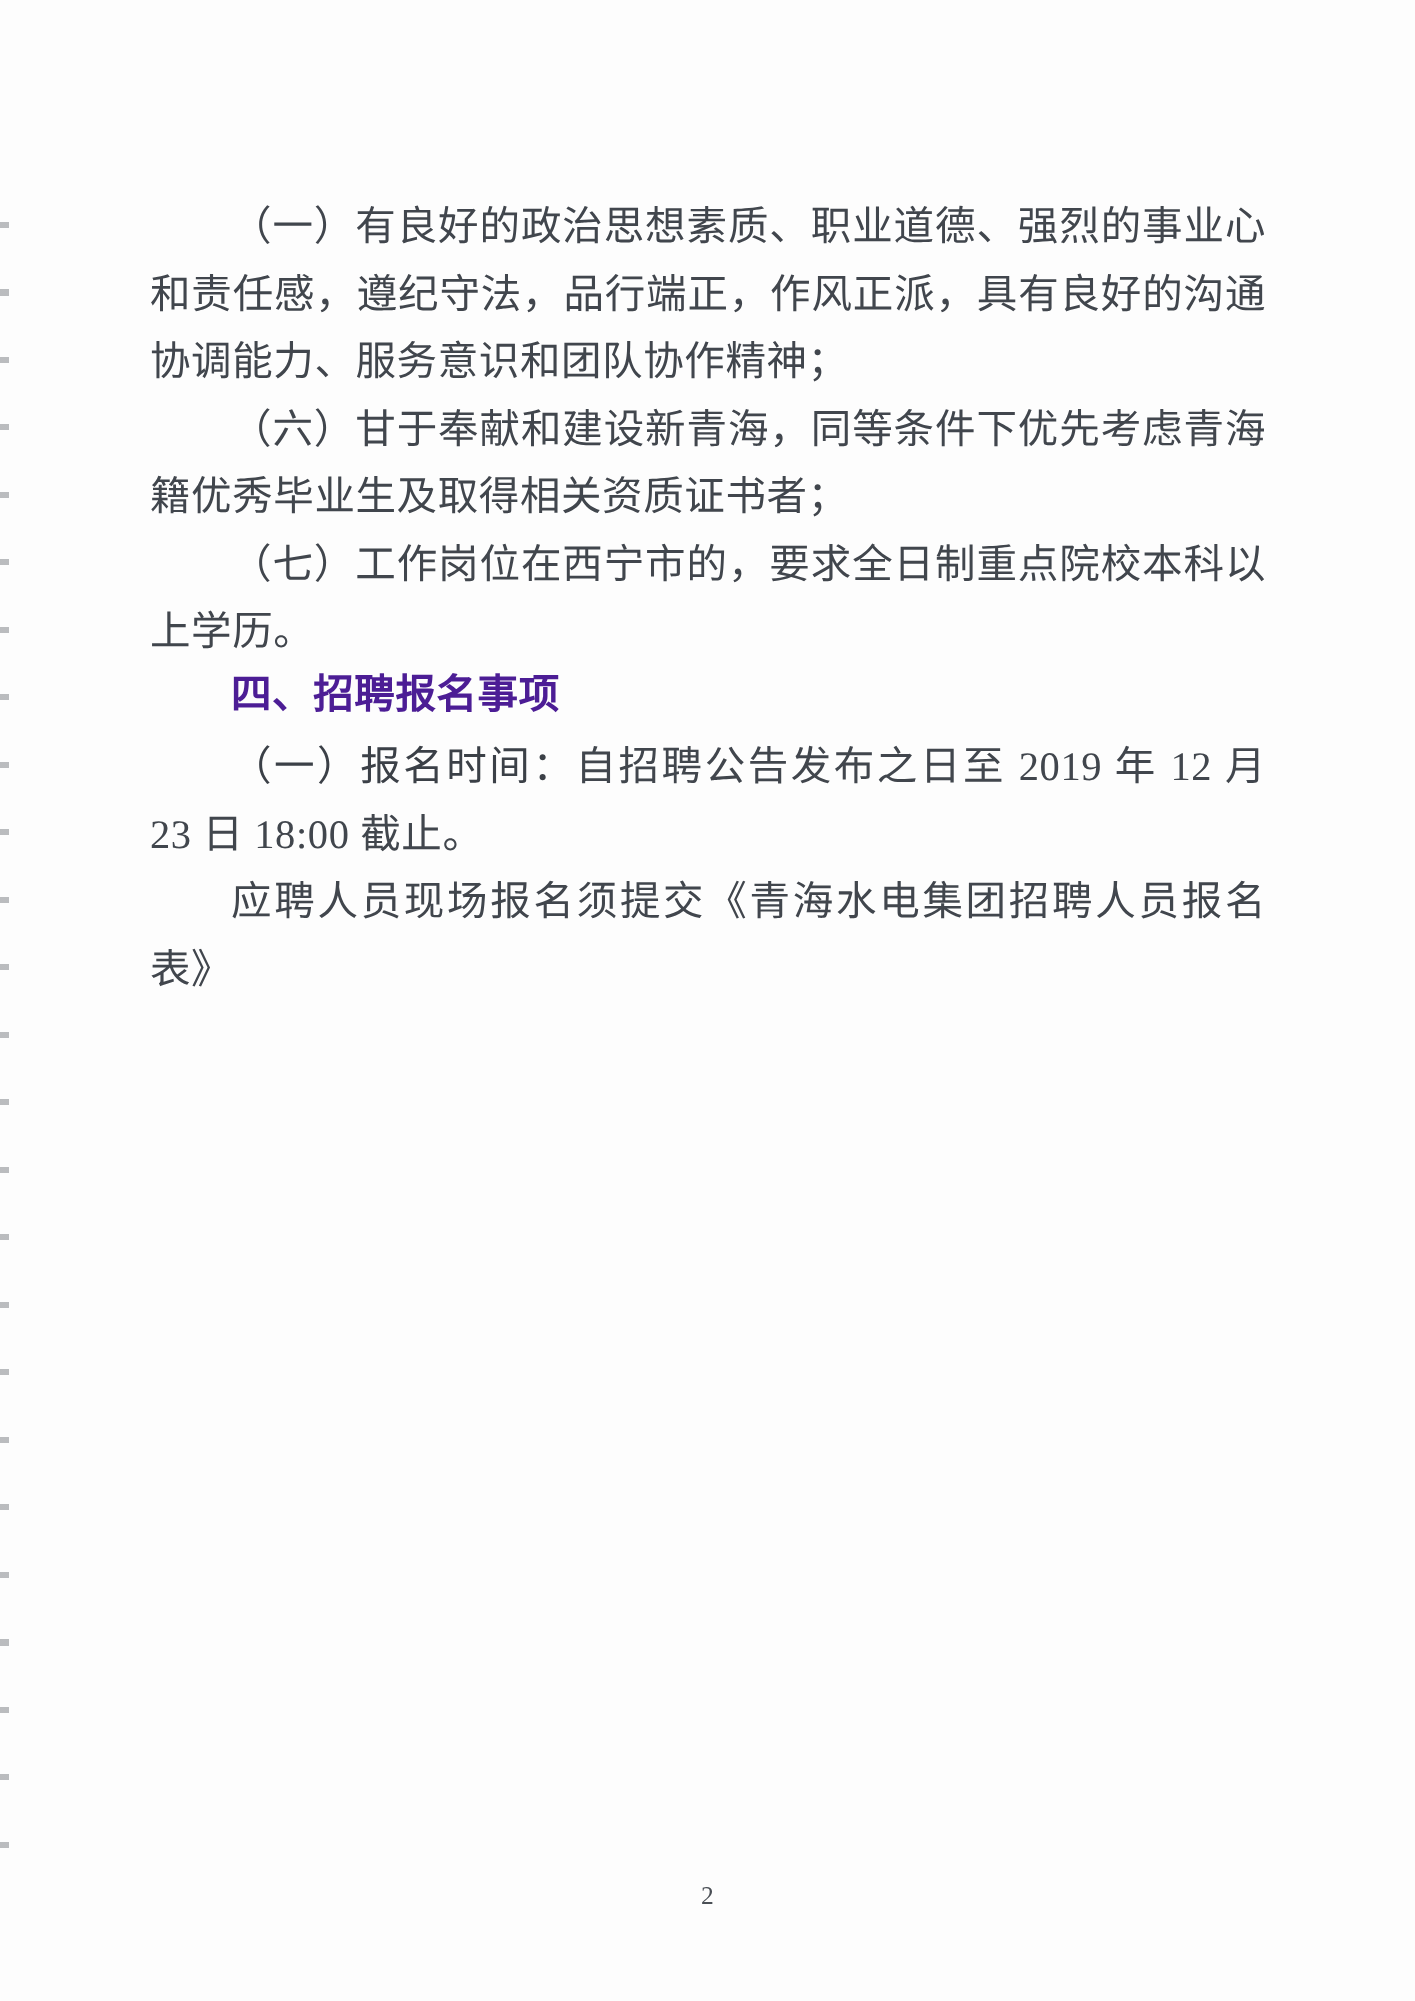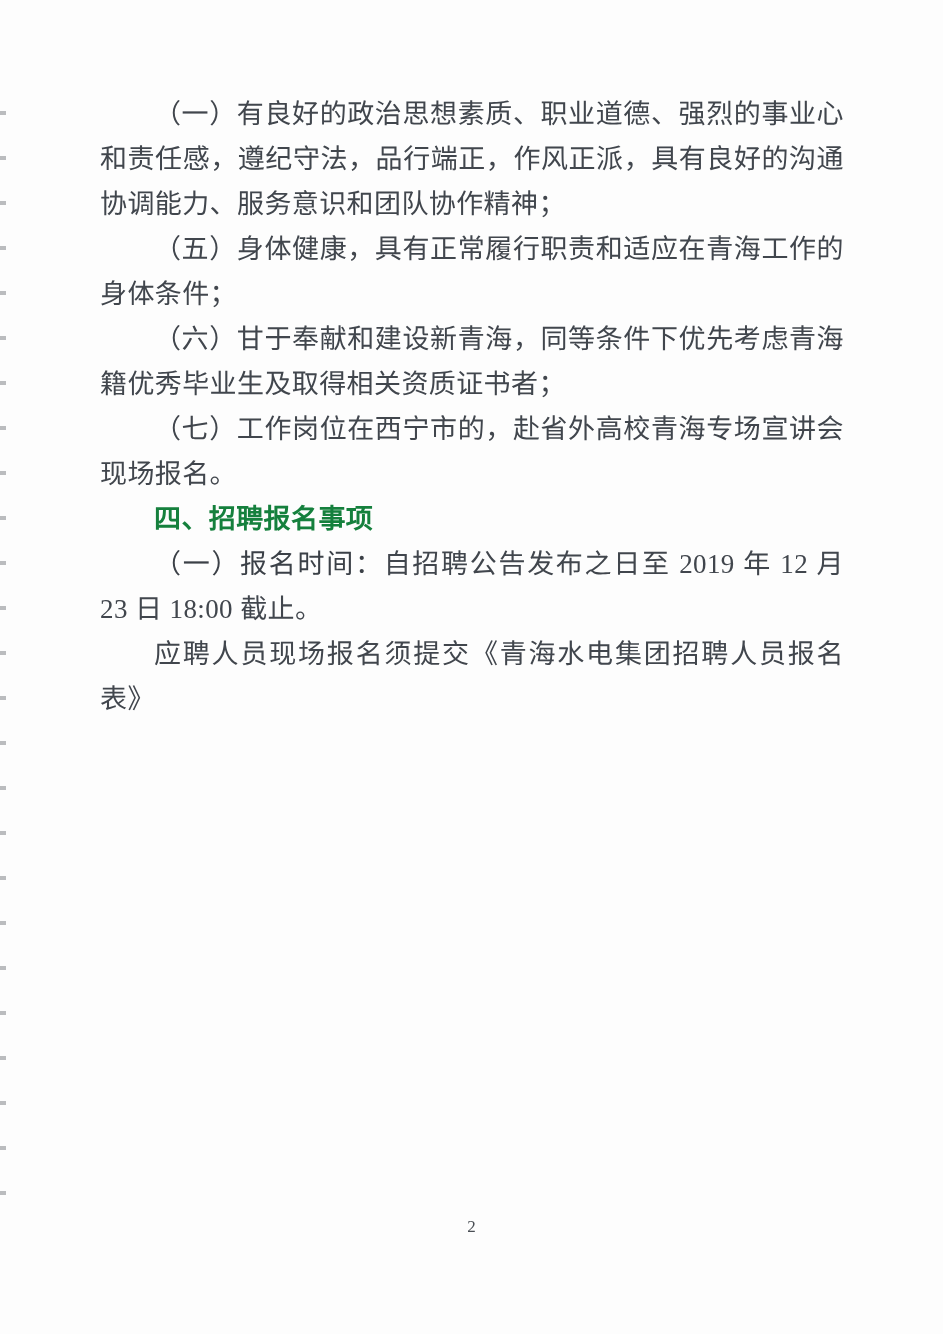--- a/index.html
+++ b/index.html
@@ -11,20 +11,21 @@
     height: 1334px;
     background: #fdfdfd;
     position: relative;
     overflow: hidden;
     font-family: "Liberation Serif", "DejaVu Serif", serif;
   }
   .page {
     position: absolute;
     inset: 0;
     background: #fdfdfd;
+    margin-top: 37px;
   }
   
   .edge-marks {
     position: absolute;
     left: 0;
     top: 111px;
     width: 6px;
     height: 1090px;
     background: repeating-linear-gradient(
       to bottom,
@@ -42,22 +43,22 @@
     letter-spacing: 0.4px;
     color: #41464d;
     text-align: justify;
   }
   .textblock p {
     margin: 0;
     text-indent: 2em;
   }
   .section-heading {
     font-weight: bold;
-    font-family: Liberation Sans, sans-serif;
-    color: #15803d;
+    font-family: Liberation Mono, monospace;
+    color: #4c1d95;
   }
   .lead {
     font-weight: normal;
     color: #3b4047;
   }
   .page-number {
     position: absolute;
     top: 1215px;
     left: 0;
     width: 100%;
@@ -75,25 +76,24 @@
 
   <div class="edge-marks"></div>
 
   <div class="textblock">
 
     <p>（一）有良好的政治思想素质、职业道德、强烈的事业心和责任感，遵纪守法，品行端正，作风正派，具有良好的沟通协调能力、服务意识和团队协作精神；</p>
 
 
 
 
-    <p>（五）身体健康，具有正常履行职责和适应在青海工作的身体条件；</p>
 
     <p>（六）甘于奉献和建设新青海，同等条件下优先考虑青海籍优秀毕业生及取得相关资质证书者；</p>
 
-    <p>（七）工作岗位在西宁市的，赴省外高校青海专场宣讲会现场报名。</p>
+    <p>（七）工作岗位在西宁市的，要求全日制重点院校本科以上学历。</p>
 
     <p class="section-heading">四、招聘报名事项</p>
 
     <p>
       <span class="lead">（一）报名时间：</span><span>自招聘公告发布之日至 2019 年 12 月 23 日 18:00 截止。</span>
     </p>
 
 
 
     <p>应聘人员现场报名须提交《青海水电集团招聘人员报名表》</p>

